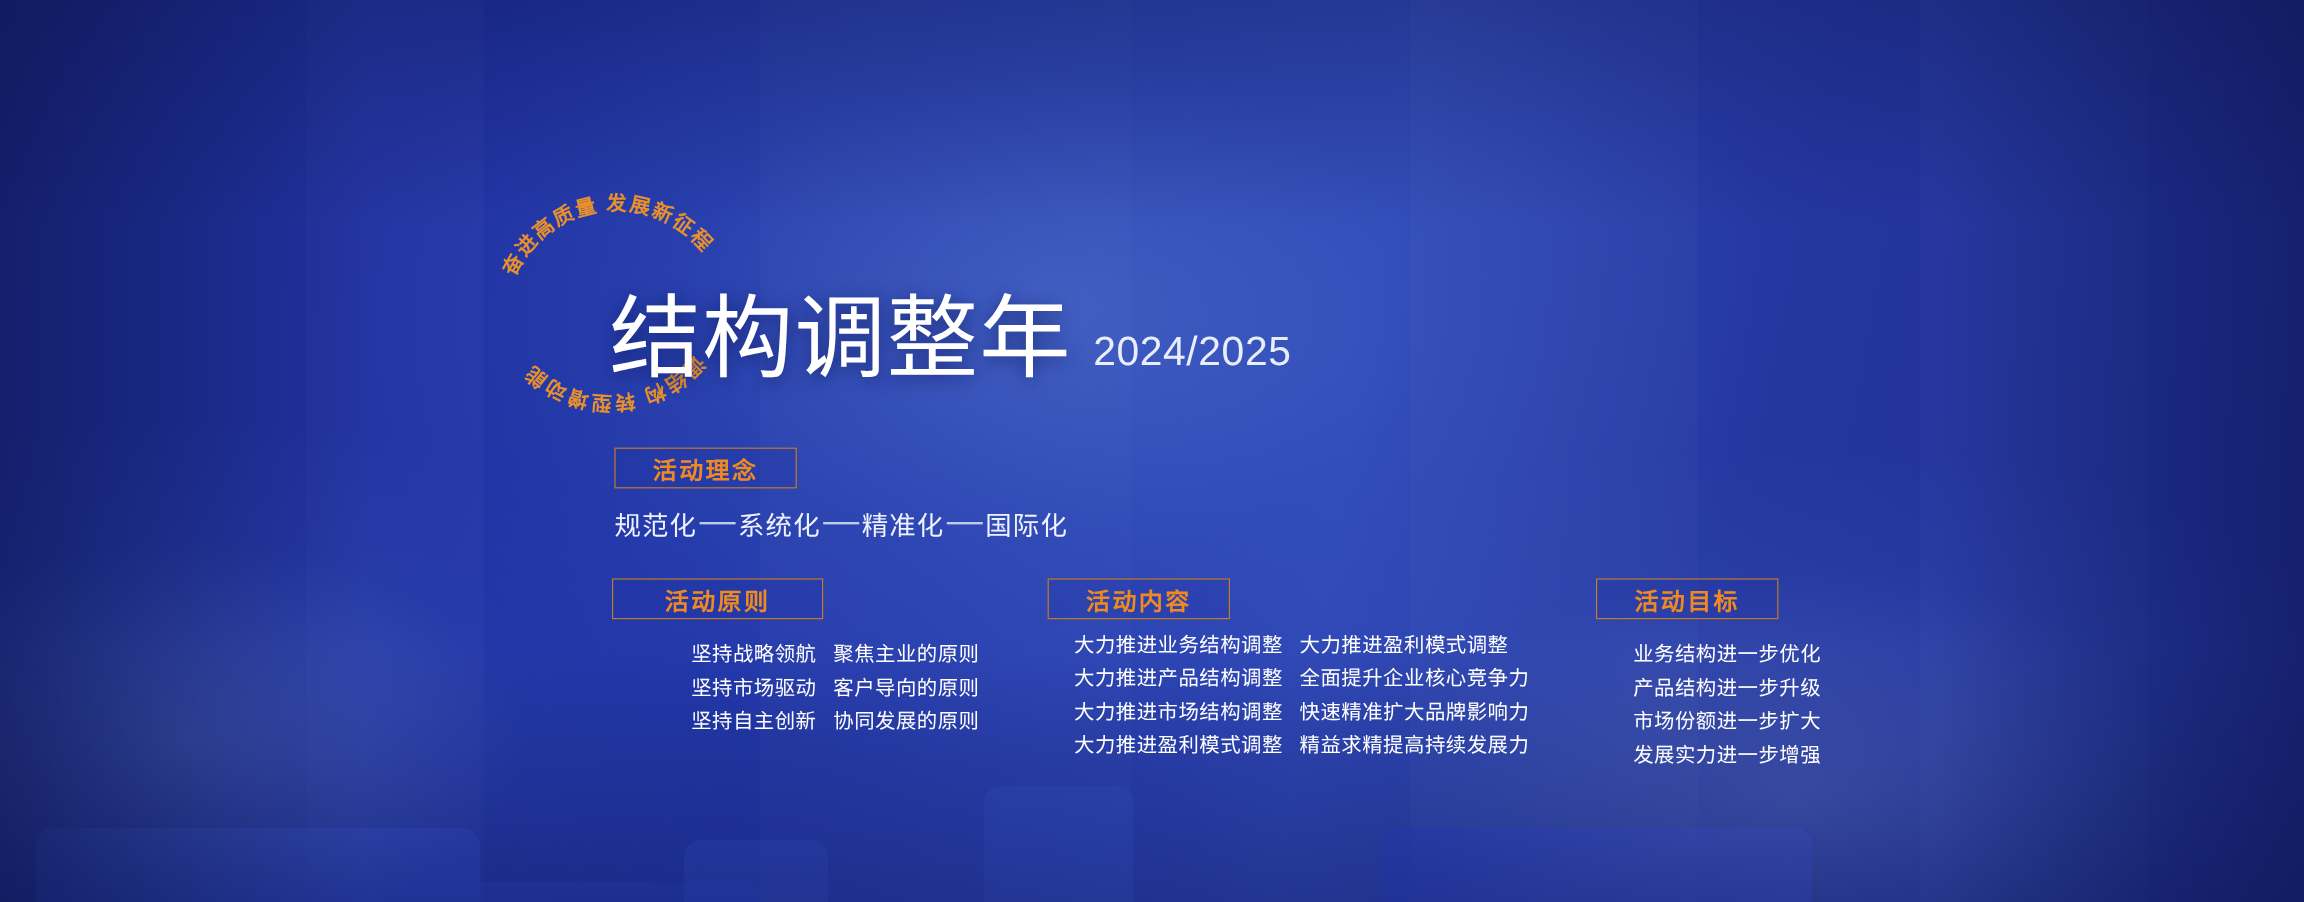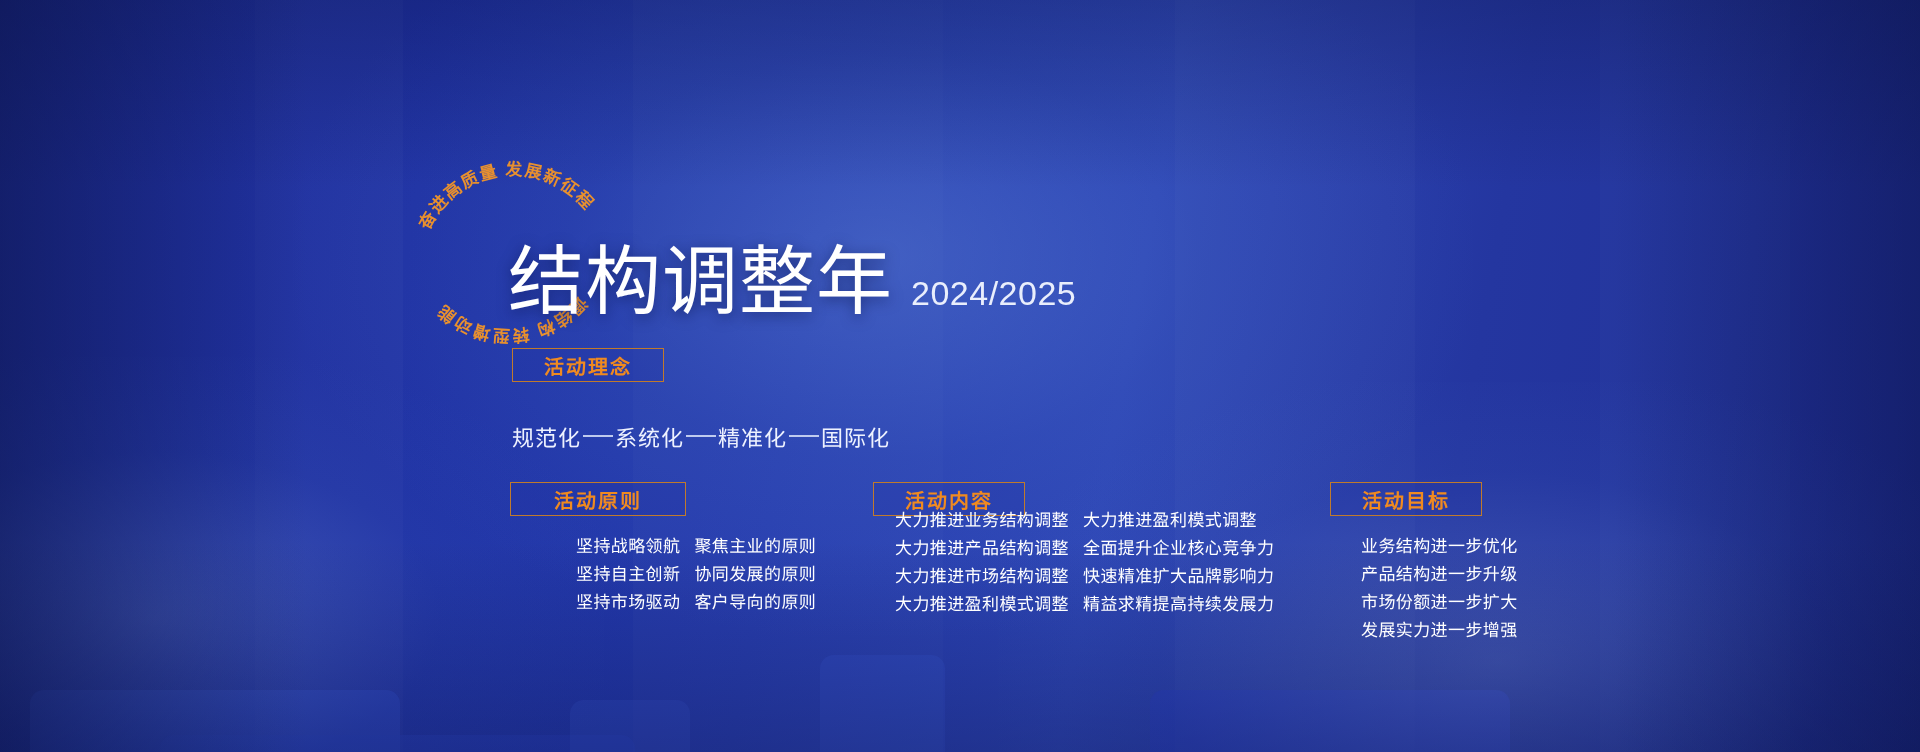--- a/index.html
+++ b/index.html
@@ -121,21 +121,21 @@
     box-sizing: border-box;
     border: 1.5px solid #c07a2c;
     background: rgba(30,48,160,.25);
     color: #f08a20;
     font-family: "DejaVu Sans", "Liberation Sans", sans-serif;
     font-weight: 700;
     font-size: 20px;
     letter-spacing: 2px;
     white-space: nowrap;
   }
-  .badge.b-idea   { left: 512px;  top: 348px; width: 152px; height: 34px; }
+  .badge.b-idea   { left: 512px;  top: 373px; width: 152px; height: 34px; }
   .badge.b-prin   { left: 510px;  top: 482px; width: 176px; height: 34px; }
   .badge.b-cont   { left: 873px;  top: 482px; width: 152px; height: 34px; }
   .badge.b-goal   { left: 1330px; top: 482px; width: 152px; height: 34px; }
 
   
   .concept-line {
     position: absolute;
     left: 512px;
     top: 420px;
     display: flex;
@@ -160,21 +160,21 @@
   .col {
     position: absolute;
     color: #ffffff;
     font-family: "DejaVu Sans", "Liberation Sans", sans-serif;
     font-size: 17px;
     line-height: 28px;
     letter-spacing: .4px;
     white-space: nowrap;
   }
   .col.c-prin { left: 542px;  top: 532px; }
-  .col.c-cont { left: 861px;  top: 506px; }
+  .col.c-cont { left: 861px;  top: 524px; }
   .col.c-goal { left: 1327px; top: 532px; }
 
   .row { display: flex; gap: 14px; margin-left: 34px; }
   .row .cell-a { min-width: 0; }
   .row .cell-b { min-width: 0; }
 </style>
 </head>
 <body>
 
 <div id="banner">
@@ -235,27 +235,27 @@
     <span>国际化</span>
   </div>
 
   <div class="badge b-prin">活动原则</div>
   <div class="col c-prin">
     <div class="row">
       <span class="cell-a">坚持战略领航</span>
       <span class="cell-b">聚焦主业的原则</span>
     </div>
     <div class="row">
+      <span class="cell-a">坚持市场驱动</span>
+      <span class="cell-b">客户导向的原则</span>
+    </div>
+    <div class="row">
       <span class="cell-a">坚持自主创新</span>
       <span class="cell-b">协同发展的原则</span>
     </div>
-    <div class="row">
-      <span class="cell-a">坚持市场驱动</span>
-      <span class="cell-b">客户导向的原则</span>
-    </div>
   </div>
 
   <div class="badge b-cont">活动内容</div>
   <div class="col c-cont">
     <div class="row">
       <span class="cell-a">大力推进业务结构调整</span>
       <span class="cell-b">大力推进盈利模式调整</span>
     </div>
     <div class="row">
       <span class="cell-a">大力推进产品结构调整</span>

